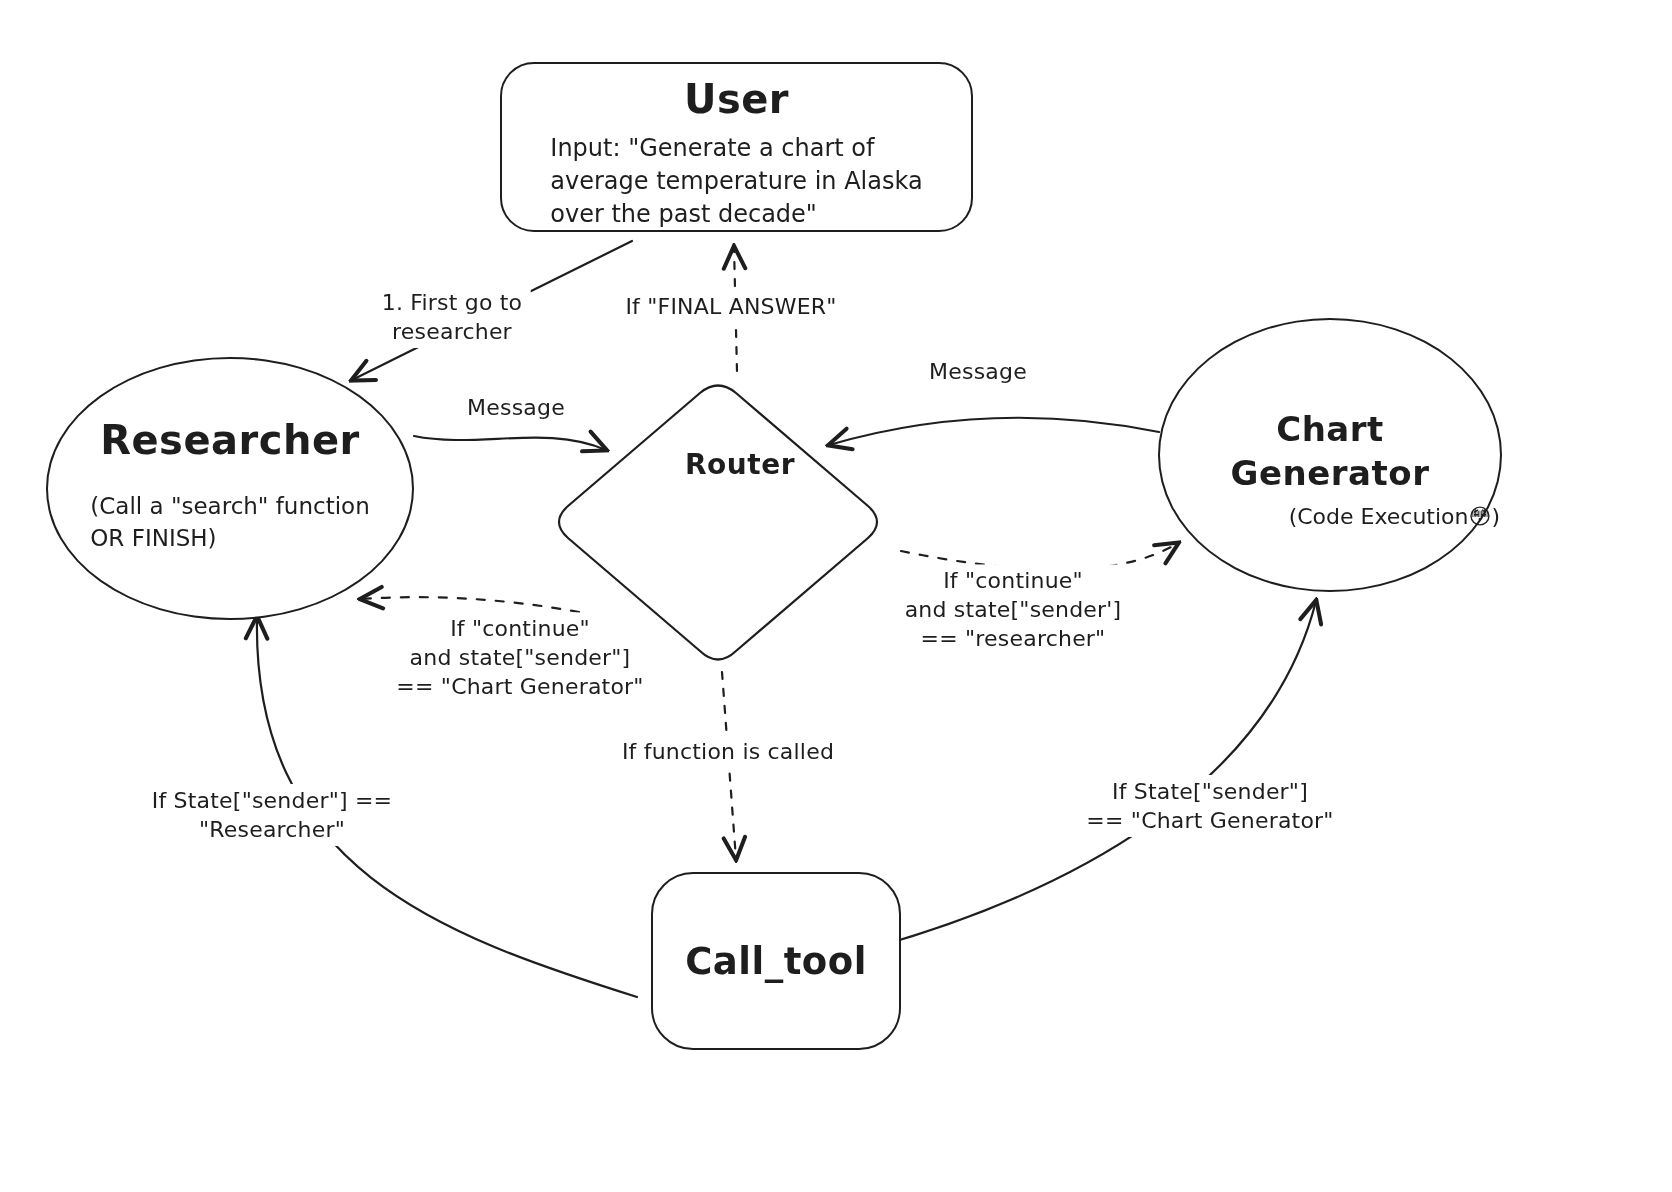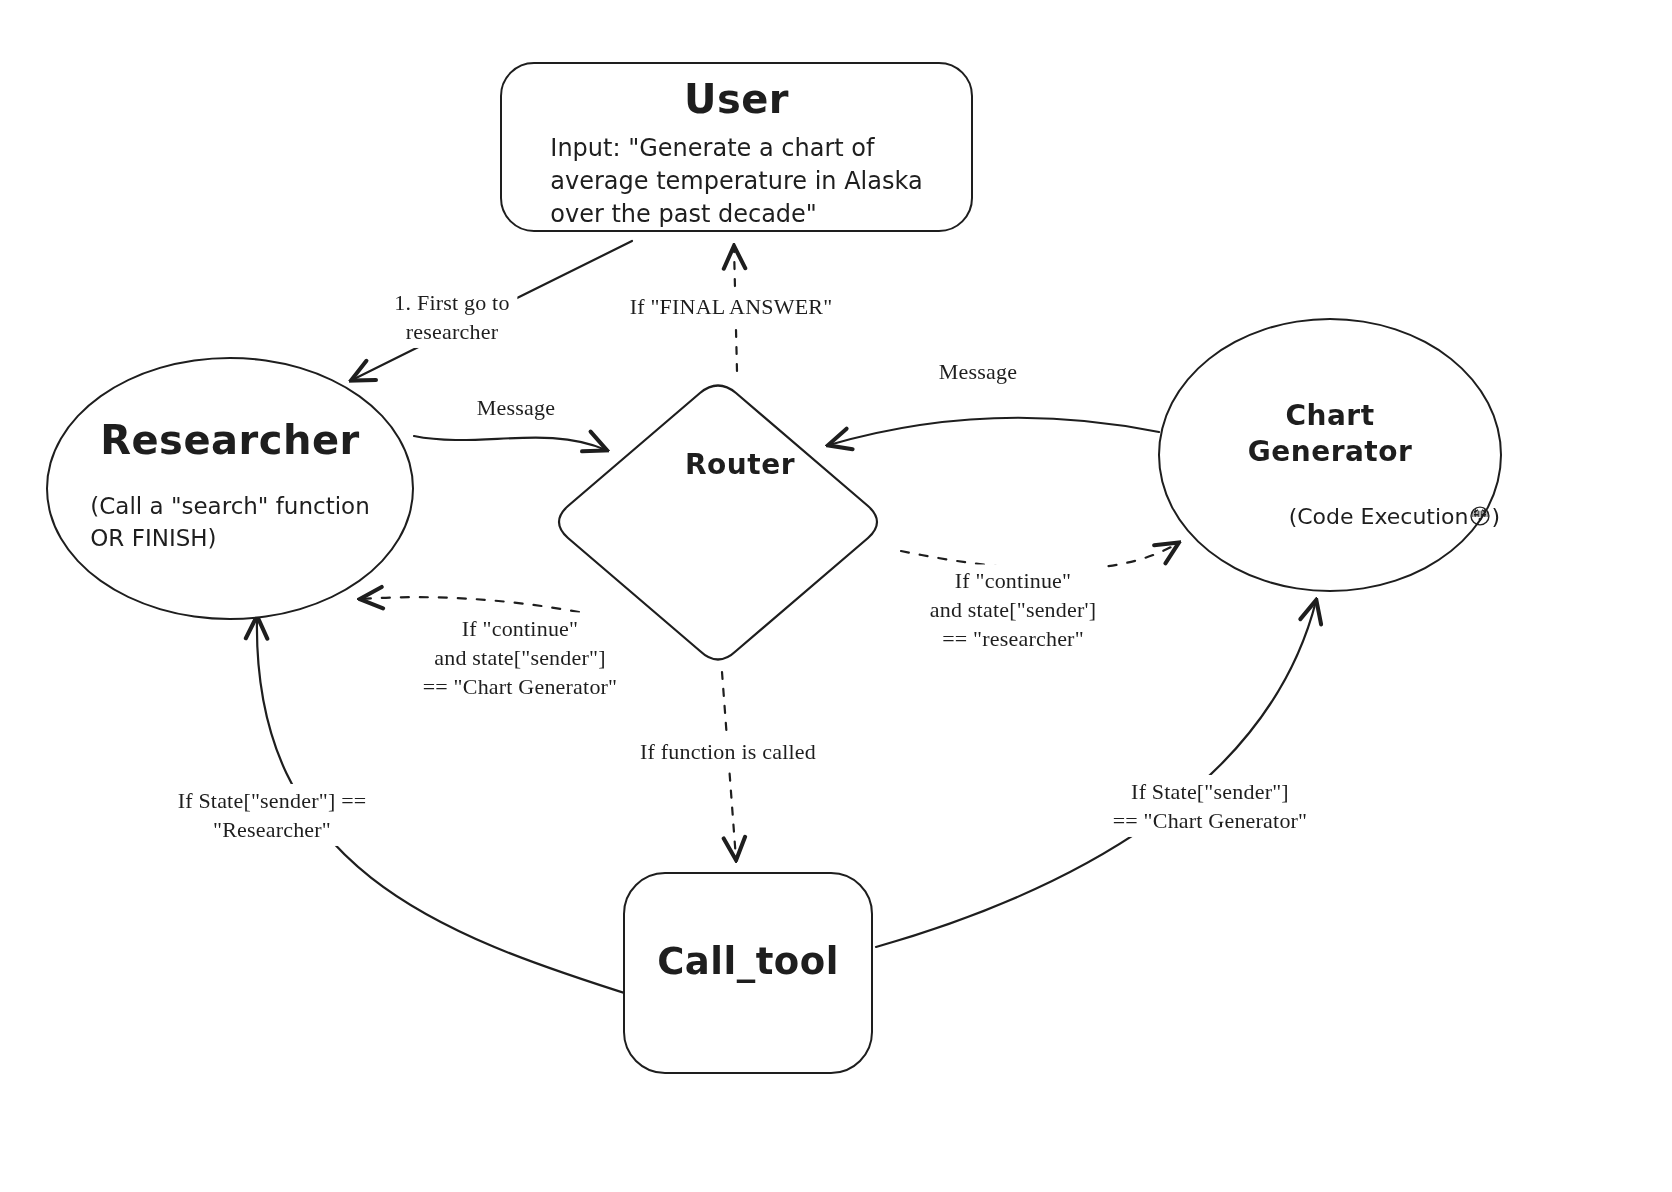--- a/index.html
+++ b/index.html
@@ -16,21 +16,21 @@
   .rounded{border-radius:34px;}
   .ellipse{border-radius:50%;}
   .node-inner{position:absolute;left:0;right:0;text-align:center;}
   .title{font-weight:bold;letter-spacing:0.5px;}
   .sub, .body{white-space:pre-line;line-height:1.38;}
   .leftblock{display:inline-block;text-align:left;}
   .lbl{
     position:absolute;transform:translate(-50%,-50%);
     background:#ffffff;padding:2px 8px;
     font-size:22px;line-height:1.32;text-align:center;
-    white-space:pre-line;letter-spacing:0.2px;font-family:Liberation Serif, serif;
+    white-space:pre-line;letter-spacing:0.2px;
   }
   .txt{position:absolute;}
 </style>
 </head>
 <body>
 
 <div id="canvas">
 
   <svg id="edges" viewBox="0 0 1672 1192">
     <defs>
@@ -67,25 +67,25 @@
     <div class="node-inner title" style="top:58px;font-size:40px;">Researcher</div>
     <div class="node-inner" style="top:132px;">
       <div class="sub leftblock" style="font-size:23px;">(Call a "search" function
 OR FINISH)</div>
     </div>
   </div>
 
   <div class="txt title" style="left:640px;top:448px;width:200px;text-align:center;font-size:28px;">Router</div>
 
   <div class="node ellipse" style="left:1158px;top:318px;width:344px;height:274px;">
-    <div class="node-inner title" style="top:78px;font-size:28px;line-height:1.3;padding:0 50px;">Chart Generator</div>
+    <div class="node-inner title" style="top:87px;font-size:34px;line-height:1.3;padding:0 50px;">Chart Generator</div>
     <div class="node-inner sub" style="top:182px;font-size:22px;text-align:right;">(Code Execution😳)</div>
   </div>
 
-  <div class="node rounded" style="left:623px;top:872px;width:250px;height:202px;border-radius:42px;">
+  <div class="node rounded" style="left:651px;top:872px;width:250px;height:178px;border-radius:42px;">
     <div class="node-inner title" style="top:66px;font-size:37px;">Call_tool</div>
   </div>
 
   <div class="lbl" style="left:452px;top:317px;">1. First go to
 researcher</div>
   <div class="lbl" style="left:731px;top:307px;">If "FINAL ANSWER"</div>
   <div class="lbl" style="left:516px;top:408px;">Message</div>
   <div class="lbl" style="left:978px;top:372px;">Message</div>
   <div class="lbl" style="left:520px;top:658px;">If "continue"
 and state["sender"]

